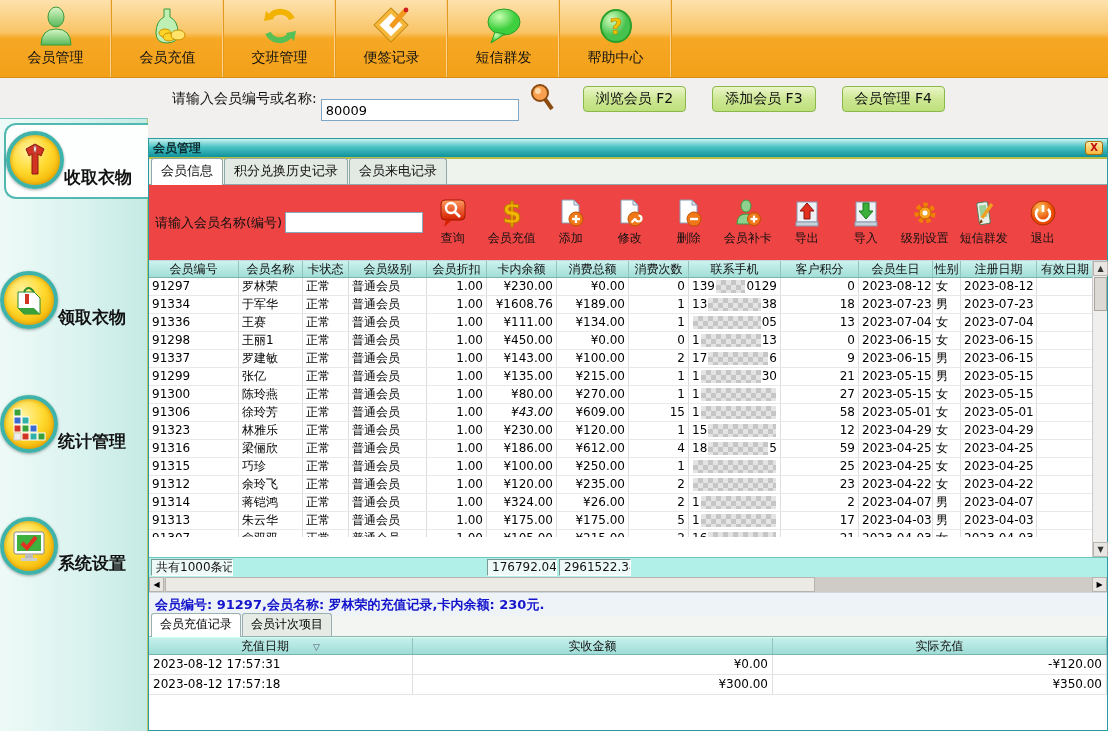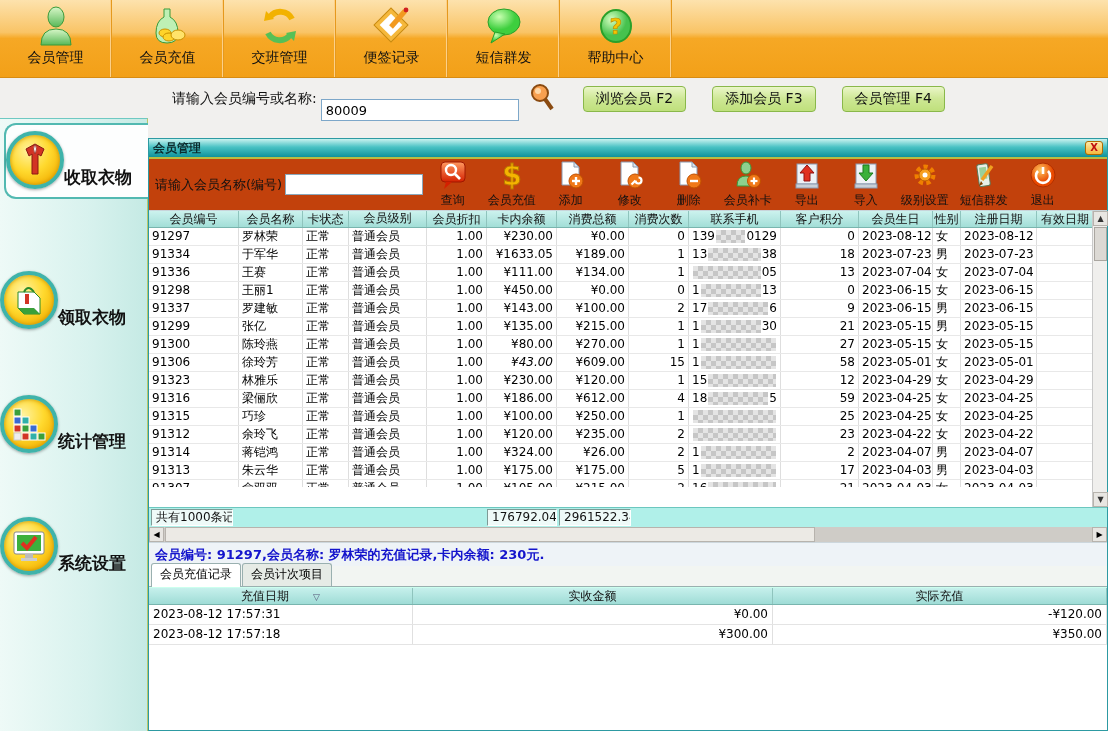--- a/index.html
+++ b/index.html
@@ -58,21 +58,21 @@
   .closebtn { width:18px; height:14px; border-radius:3px; border:1px solid #b06a00;
     background:linear-gradient(#ffe9a8,#f5b93c); color:#c01010; font-size:10px; font-weight:bold;
     line-height:12px; text-align:center; cursor:pointer; }
 
   .tabsrow { height:26px; background:#eef3ee; border-bottom:1px solid #8fa8a8;
     display:flex; align-items:flex-end; padding-left:2px; }
   .tab { font-size:13px; padding:3px 9px 4px 9px; border:1px solid #8fa8a8; border-bottom:none;
     border-radius:3px 3px 0 0; background:#e3e9e3; margin-right:1px; cursor:pointer; color:#111; }
   .tab.active { background:#fff; position:relative; top:1px; padding-bottom:5px; }
 
-  .wtoolbar { height:52px; background:#c2410c; border-bottom:1px solid #c8d4da;
+  .wtoolbar { height:76px; background:#ef4444; border-bottom:1px solid #c8d4da;
     display:flex; align-items:center; }
   .wt-inputwrap { display:flex; align-items:center; margin-left:6px; }
   .wt-inputwrap .wtlabel { font-size:13px; color:#111; }
   .wt-inputwrap input { width:138px; height:21px; border:1px solid #8aa8bc; background:#fff;
     margin-left:3px; font-family:"DejaVu Sans",sans-serif; }
   .wt-btn { width:59px; height:54px; display:flex; flex-direction:column; align-items:center;
     justify-content:center; cursor:pointer; }
   .wt-btn:first-of-type { margin-left:18px; }
   .wt-btn .wicon { width:30px; height:30px; display:flex; align-items:center; justify-content:center; }
   .wt-btn .wlabel { font-size:12px; color:#111; margin-top:2px; white-space:nowrap; }
@@ -289,20 +289,25 @@
       <span class="side-label">系统设置</span>
     </div>
   </div>
 
   <div class="window">
     <div class="titlebar">
       <span class="wtitle">会员管理</span>
       <span class="closebtn">X</span>
     </div>
 
+    <div class="tabsrow">
+      <span class="tab active">会员信息</span>
+      <span class="tab">积分兑换历史记录</span>
+      <span class="tab">会员来电记录</span>
+    </div>
 
     <div class="wtoolbar">
       <span class="wt-inputwrap">
         <span class="wtlabel">请输入会员名称(编号)</span>
         <input type="text" value="" style="">
       </span>
       <span class="wt-btn">
         <span class="wicon">
           <svg width="28" height="30" viewBox="0 0 28 30">
               <defs>
@@ -430,21 +435,21 @@
         </span>
         <span class="wlabel">退出</span>
       </span>
     </div>
 
     <div class="grid">
       <div class="ghead">
           <div class="hc" style="width: 90px;">会员编号</div>
           <div class="hc" style="width: 64px;">会员名称</div>
           <div class="hc" style="width: 46px;">卡状态</div>
-          <div class="hc" style="width: 78px; font-family: Liberation Mono, monospace;">会员级别</div>
+          <div class="hc" style="width: 78px;">会员级别</div>
           <div class="hc" style="width: 60px;">会员折扣</div>
           <div class="hc" style="width: 70px;">卡内余额</div>
           <div class="hc" style="width: 72px;">消费总额</div>
           <div class="hc" style="width: 60px;">消费次数</div>
           <div class="hc" style="width: 92px;">联系手机</div>
           <div class="hc" style="width: 78px;">客户积分</div>
           <div class="hc" style="width: 74px;">会员生日</div>
           <div class="hc" style="width: 28px;">性别</div>
           <div class="hc" style="width: 76px;">注册日期</div>
           <div class="hc" style="width: 57px;">有效日期</div>
@@ -469,21 +474,21 @@
             <div class="c" style="width: 28px;">女</div>
             <div class="c" style="width: 76px;">2023-08-12</div>
             <div class="c" style="width: 57px;"></div>
           </div>
           <div class="grow">
             <div class="c" style="width: 90px;">91334</div>
             <div class="c" style="width: 64px;">于军华</div>
             <div class="c" style="width: 46px;">正常</div>
             <div class="c" style="width: 78px;">普通会员</div>
             <div class="c r" style="width: 60px;">1.00</div>
-            <div class="c r" style="width: 70px;">¥1633.05</div>
+            <div class="c r" style="width: 70px;">¥1608.76</div>
             <div class="c r" style="width: 72px;">¥189.00</div>
             <div class="c r" style="width: 60px;">1</div>
             <div class="c phonecell" style="width: 92px;">
               <span>13</span>
               <span class="mosaic"></span>
               <span>38</span>
             </div>
             <div class="c r" style="width: 78px;">18</div>
             <div class="c" style="width: 74px;">2023-07-23</div>
             <div class="c" style="width: 28px;">男</div>

